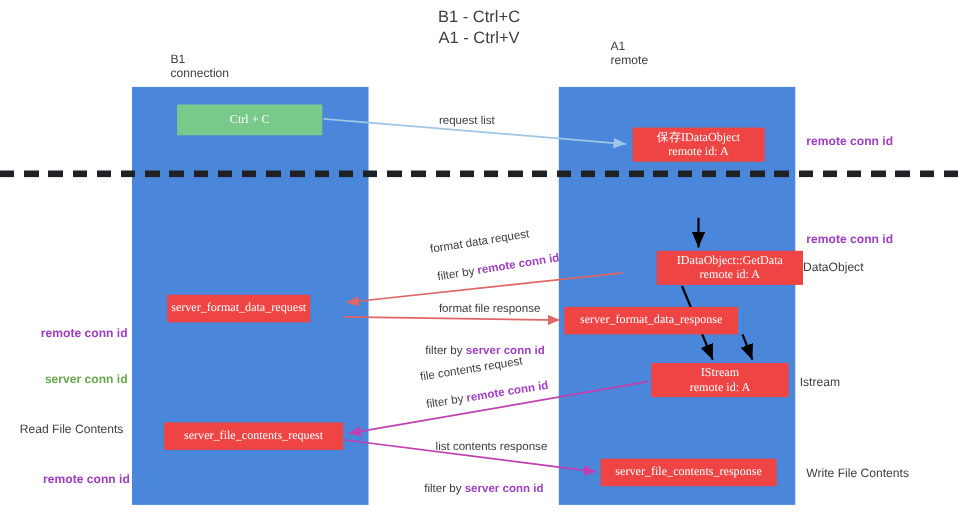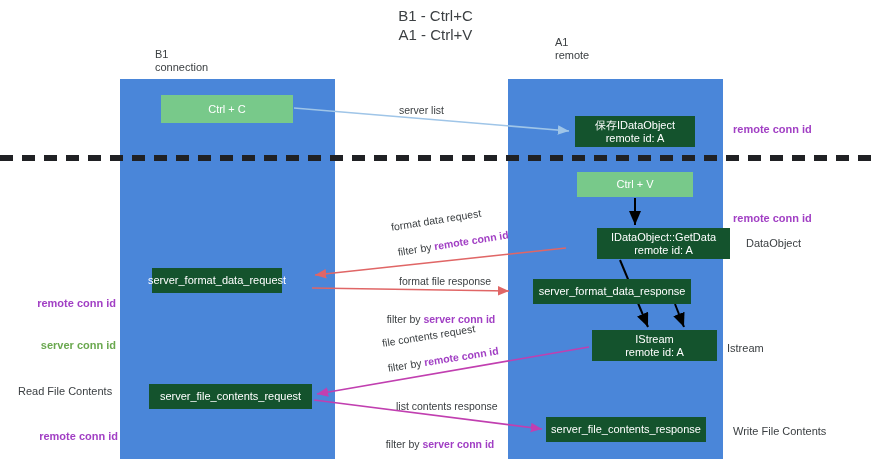--- a/index.html
+++ b/index.html
@@ -36,46 +36,46 @@
   
   #divider{
     position:absolute;left:0;top:155px;width:871px;height:6px;
     background-image:repeating-linear-gradient(to right,#202124 0 13px,transparent 13px 22px);
   }
 
   
   .node{
     position:absolute;display:flex;align-items:center;justify-content:center;
     text-align:center;color:#ffffff;font-size:11px;line-height:13px;
-    white-space:pre;box-sizing:border-box;padding:2px 4px;
+    white-space:pre;box-sizing:border-box;padding:2px 4px;font-family:Liberation Serif, serif;
   }
   .green{background:#78c98a;}
-  .orange{background:#14532d;}
+  .orange{background:#ef4444;}
 
   #n-ctrlc{left:161px;top:95px;width:132px;height:28px;}
   #n-idataobject{left:575px;top:116px;width:120px;height:31px;}
   #n-ctrlv{left:577px;top:172px;width:116px;height:25px;}
   #n-getdata{left:569px;top:228px;width:133px;height:31px;margin-left:28px;}
   #n-fmtreq{left:152px;top:268px;width:130px;height:25px;}
-  #n-fmtresp{left:513px;top:279px;width:158px;height:25px;margin-left:20px;}
+  #n-fmtresp{left:513px;top:279px;width:158px;height:25px;}
   #n-istream{left:592px;top:330px;width:125px;height:31px;}
   #n-filereq{left:149px;top:384px;width:163px;height:25px;}
   #n-fileresp{left:546px;top:417px;width:160px;height:25px;}
 
   
   .anno{
     position:absolute;font-size:11px;line-height:14px;white-space:pre;
   }
   .purple{color:#a13fc4;font-weight:bold;}
   .green-t{color:#6aa84f;font-weight:bold;}
   .plain{color:#3c4043;}
 
   #a-remote1{left:733px;top:122px;}
   #a-remote2{left:733px;top:211px;}
-  #a-dataobject{left:730px;top:236px;padding-left:16px;}
+  #a-dataobject{left:730px;top:236px;}
   #a-istream{left:727px;top:341px;}
   #a-write{left:733px;top:424px;}
 
   #a-left-ids{left:22px;top:268px;text-align:right;width:94px;}
   #a-read{left:18px;top:384px;width:100px;text-align:left;}
   #a-left-ids2{left:18px;top:401px;width:100px;text-align:right;}
 
   
   .elabel{position:absolute;font-size:10.5px;line-height:14px;white-space:pre;}
   #l-formatlist{left:399px;top:103px;color:#3c4043;}
@@ -139,21 +139,20 @@
     <line x1="314" y1="400" x2="542" y2="429" stroke="#c13fb0" stroke-width="1.6" marker-end="url(#ar-mag)"></line>
 
     <line x1="675" y1="304" x2="684" y2="327" stroke="#000000" stroke-width="2" marker-end="url(#ar-blk)"></line>
   </svg>
 
   <div id="divider"></div>
 
   <div class="node green" id="n-ctrlc">Ctrl + C</div>
   <div class="node orange" id="n-idataobject">保存IDataObject
 remote id: A</div>
-  <div class="node green" id="n-ctrlv">Ctrl + V</div>
   <div class="node orange" id="n-getdata">IDataObject::GetData
 remote id: A</div>
   <div class="node orange" id="n-fmtreq">server_format_data_request</div>
   <div class="node orange" id="n-fmtresp">server_format_data_response</div>
   <div class="node orange" id="n-istream">IStream
 remote id: A</div>
   <div class="node orange" id="n-fileresp">server_file_contents_response</div>
   <div class="node orange" id="n-filereq">server_file_contents_request</div>
 
   <div class="anno purple" id="a-remote1">remote conn id</div>
@@ -167,21 +166,21 @@
     <div class="green-t">server conn id</div>
   </div>
 
   <div class="anno plain" id="a-read">Read File Contents</div>
 
   <div class="anno" id="a-left-ids2">
     <div class="purple">remote conn id</div>
     
   </div>
 
-  <div class="elabel" id="l-formatlist">server list</div>
+  <div class="elabel" id="l-formatlist">request list</div>
 
   <div class="elabel rot" id="l-fdr1">format data request</div>
   <div class="elabel rot" id="l-fdr2">
     <span class="plain">filter by </span><span class="purple">remote conn id</span>
   </div>
 
   <div class="elabel" id="l-fdres1">format file response</div>
   <div class="elabel" id="l-fdres2">
     <span class="plain">filter by </span><span class="purple">server conn id</span>
   </div>

